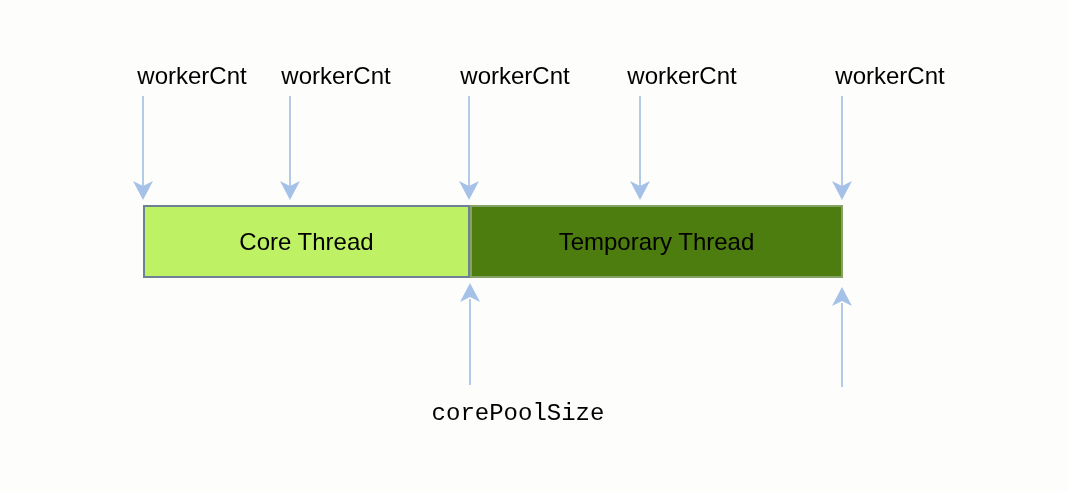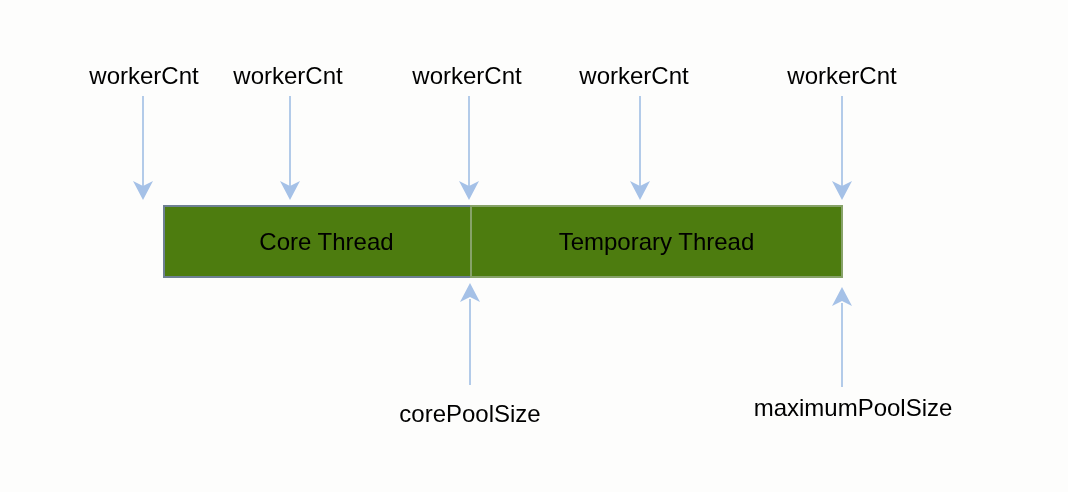--- a/index.html
+++ b/index.html
@@ -22,20 +22,21 @@
     height: 492px;
     pointer-events: none;
   }
   .diagram-label {
     position: absolute;
     transform: translateX(-50%);
     font-size: 24px;
     line-height: 1;
     color: #000000;
     white-space: nowrap;
+    margin-left: 48px;
   }
   .bar-section {
     position: absolute;
     top: 205px;
     height: 73px;
     box-sizing: border-box;
     border: 2px solid;
     display: flex;
     align-items: center;
     justify-content: center;
@@ -50,29 +51,28 @@
 <body>
 
 <div class="canvas">
 
   <div class="diagram-label" style="left:144px; top:64px;">workerCnt</div>
   <div class="diagram-label" style="left:288px; top:64px;">workerCnt</div>
   <div class="diagram-label" style="left:467px; top:64px;">workerCnt</div>
   <div class="diagram-label" style="left:634px; top:64px;">workerCnt</div>
   <div class="diagram-label" style="left:842px; top:64px;">workerCnt</div>
 
-  <div class="bar-section section-core" style="background-color: #4d7c0f; border-color: rgb(110, 128, 147); margin-left: 20px;">
+  <div class="bar-section section-core" style="background-color: #bef264; border-color: rgb(110, 128, 147);">
     <span>Core Thread</span>
   </div>
   <div class="bar-section section-temp" style="background-color: #4d7c0f; border-color: rgb(135, 162, 105);">
     <span>Temporary Thread</span>
   </div>
 
-  <div class="diagram-label" style="left:470px; top:402px;">corePoolSize</div>
-  <div class="diagram-label" style="left:853px; top:396px;">maximumPoolSize</div>
+  <div class="diagram-label" style="left:470px; top:402px;font-family:Liberation Mono, monospace;">corePoolSize</div>
 
   <svg class="arrow-layer" viewBox="0 0 1068 492" xmlns="http://www.w3.org/2000/svg">
 
     <g>
       <line x1="143" y1="96" x2="143" y2="186" stroke-width="2" stroke="#b3cbe9"></line>
       <polygon points="133,181 143,186 153,181 143,200" fill="#a5c1e7"></polygon>
     </g>
     <g>
       <line x1="290" y1="96" x2="290" y2="186" stroke-width="2" stroke="#b3cbe9"></line>
       <polygon points="280,181 290,186 300,181 290,200" fill="#a5c1e7"></polygon>

